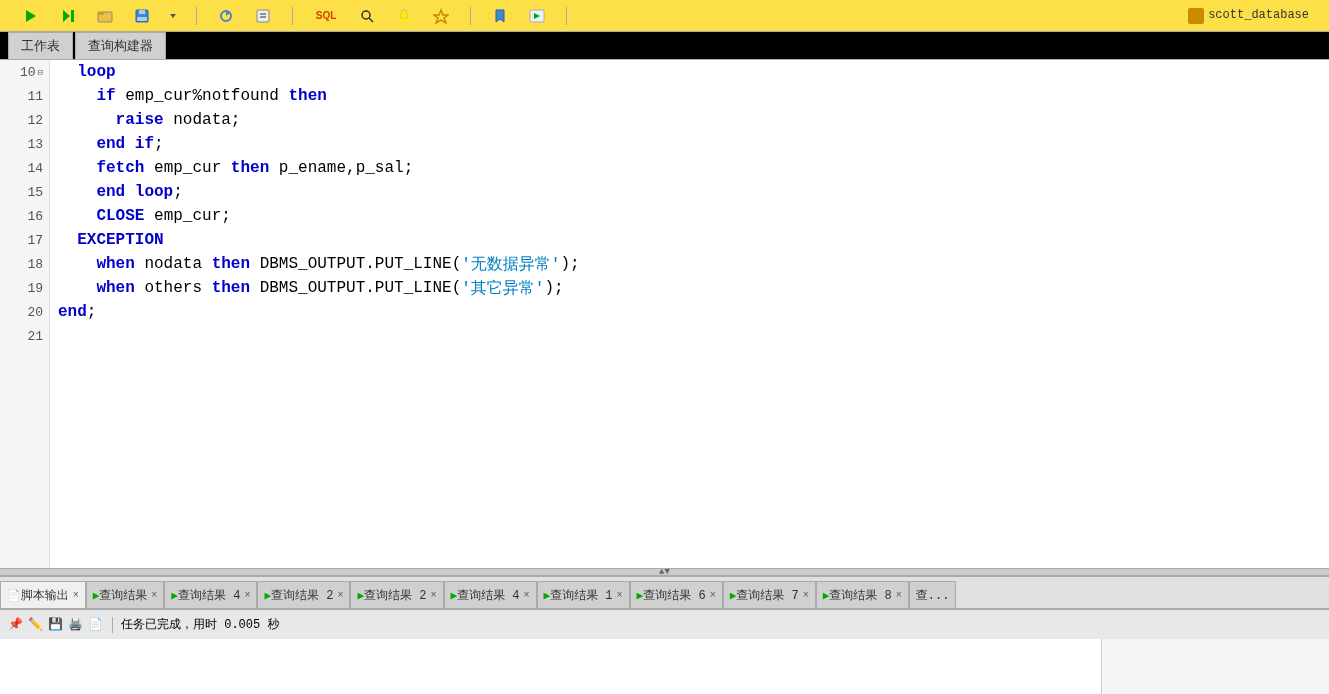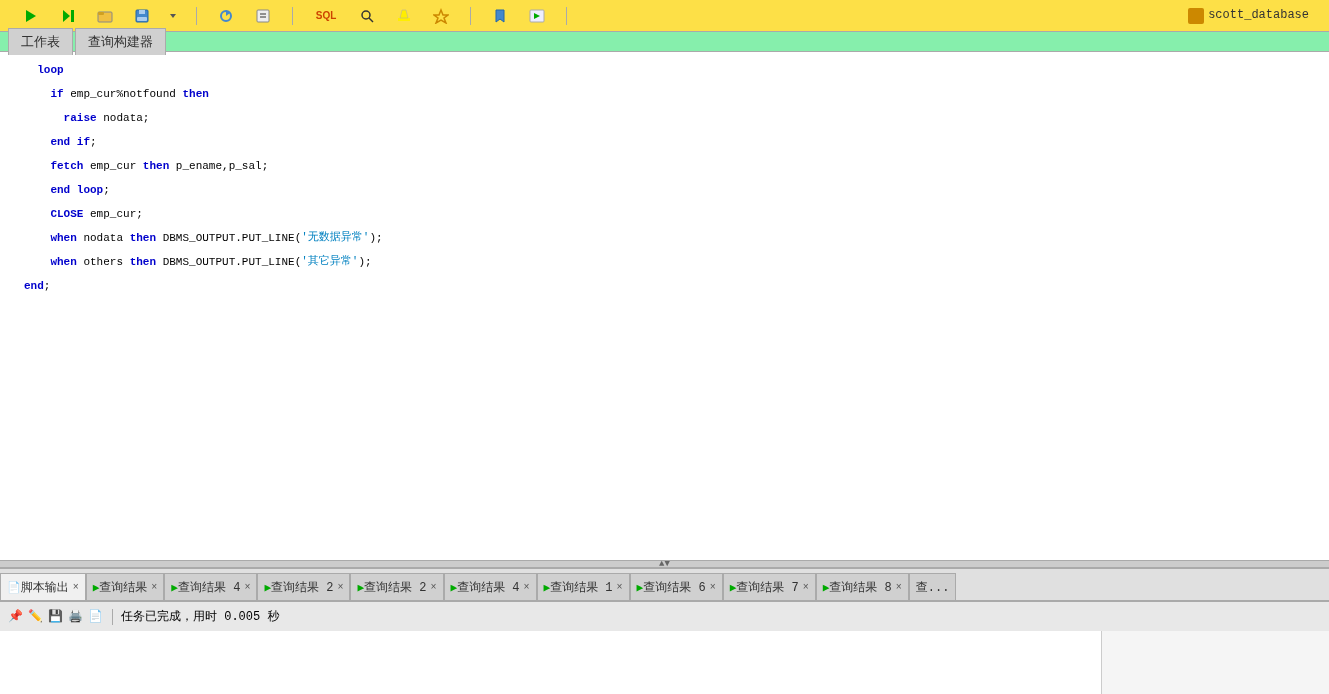--- a/index.html
+++ b/index.html
@@ -50,22 +50,22 @@
     .db-icon {
       width: 16px;
       height: 16px;
       background: #cc8800;
       border-radius: 2px;
       display: inline-block;
     }
 
     
     #tabs-bar {
-      height: 20px;
-      background: #86efac;
+      height: 28px;
+      background: #000000;
       border-bottom: 1px solid #aaa;
       display: flex;
       align-items: center;
       padding: 0 8px;
       gap: 2px;
     }
     .tab {
       padding: 4px 12px;
       background: #d0d0d0;
       border: 1px solid #aaa;
@@ -111,26 +111,25 @@
     
     #code-content {
       flex: 1;
       overflow-x: auto;
       overflow-y: hidden;
       padding: 0;
     }
     .code-line {
       height: 24px;
       display: flex;
-      align-items: flex-end;
+      align-items: center;
       padding-left: 8px;
       white-space: pre;
-      font-size: 11px;
+      font-size: 16px;
       font-family: 'Courier New', Courier, monospace;
-      margin-left: 16px;
     }
 
     
     .kw { color: #0000cc; font-weight: bold; }
     .str { color: #0080c0; }
     .cursor { border-right: 2px solid #000; }
 
     
     #resize-handle {
       height: 8px;
@@ -335,29 +334,44 @@
   <div class="tab">
     <span>工作表</span>
   </div>
   <div class="tab">
     <span>查询构建器</span>
   </div>
 </div>
 
 <div id="editor-area">
 
+  <div id="line-numbers">
+  <div class="line-num-row">10<span class="fold-icon">⊟</span></div>
+      <div class="line-num-row">11</div>
+      <div class="line-num-row">12</div>
+      <div class="line-num-row">13</div>
+      <div class="line-num-row">14</div>
+      <div class="line-num-row">15</div>
+      <div class="line-num-row">16</div>
+      <div class="line-num-row">17</div>
+      <div class="line-num-row">18</div>
+      <div class="line-num-row">19</div>
+      <div class="line-num-row">20</div>
+      <div class="line-num-row">21</div>
+    </div>
 
   <div id="code-content">
   <div class="code-line"><span>  </span><span class="kw">loop</span></div>
       <div class="code-line"><span>    </span><span class="kw">if</span><span> emp_cur%notfound </span><span class="kw">then</span></div>
       <div class="code-line"><span>      </span><span class="kw">raise</span><span> nodata;</span></div>
       <div class="code-line"><span>    </span><span class="kw">end if</span><span>;</span></div>
       <div class="code-line"><span>    </span><span class="kw">fetch</span><span> emp_cur </span><span class="kw">then</span><span> p_ename,p_sal;</span></div>
       <div class="code-line"><span>    </span><span class="kw">end loop</span><span>;</span></div>
       <div class="code-line"><span>    </span><span class="kw">CLOSE</span><span> emp_cur;</span><span class="cursor"></span></div>
+      <div class="code-line"><span>  </span><span class="kw">EXCEPTION</span></div>
       <div class="code-line"><span>    </span><span class="kw">when</span><span> nodata </span><span class="kw">then</span><span> DBMS_OUTPUT.PUT_LINE(</span><span class="str">'无数据异常'</span><span>);</span></div>
       <div class="code-line"><span>    </span><span class="kw">when</span><span> others </span><span class="kw">then</span><span> DBMS_OUTPUT.PUT_LINE(</span><span class="str">'其它异常'</span><span>);</span></div>
       <div class="code-line"><span class="kw">end</span><span>;</span></div>
     </div>
 </div>
 
 <div id="resize-handle">
   <span class="resize-arrows">▲▼</span>
 </div>
 

